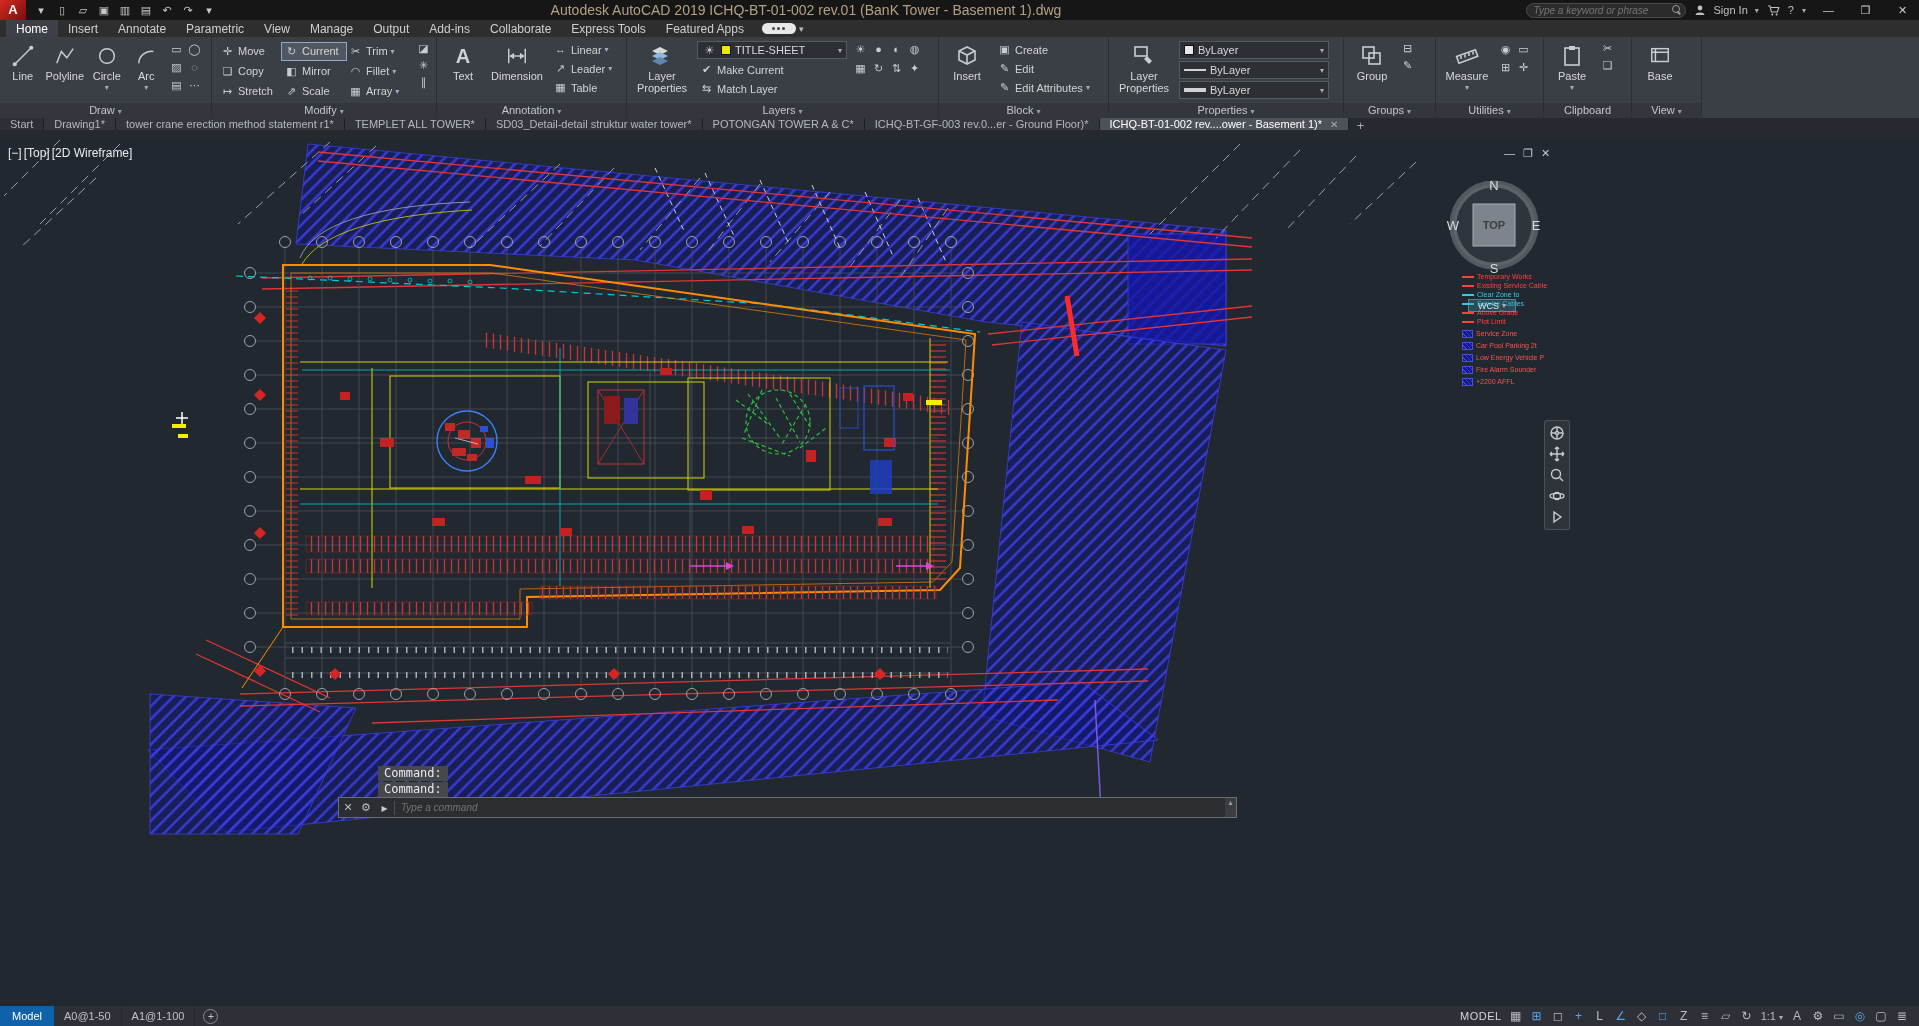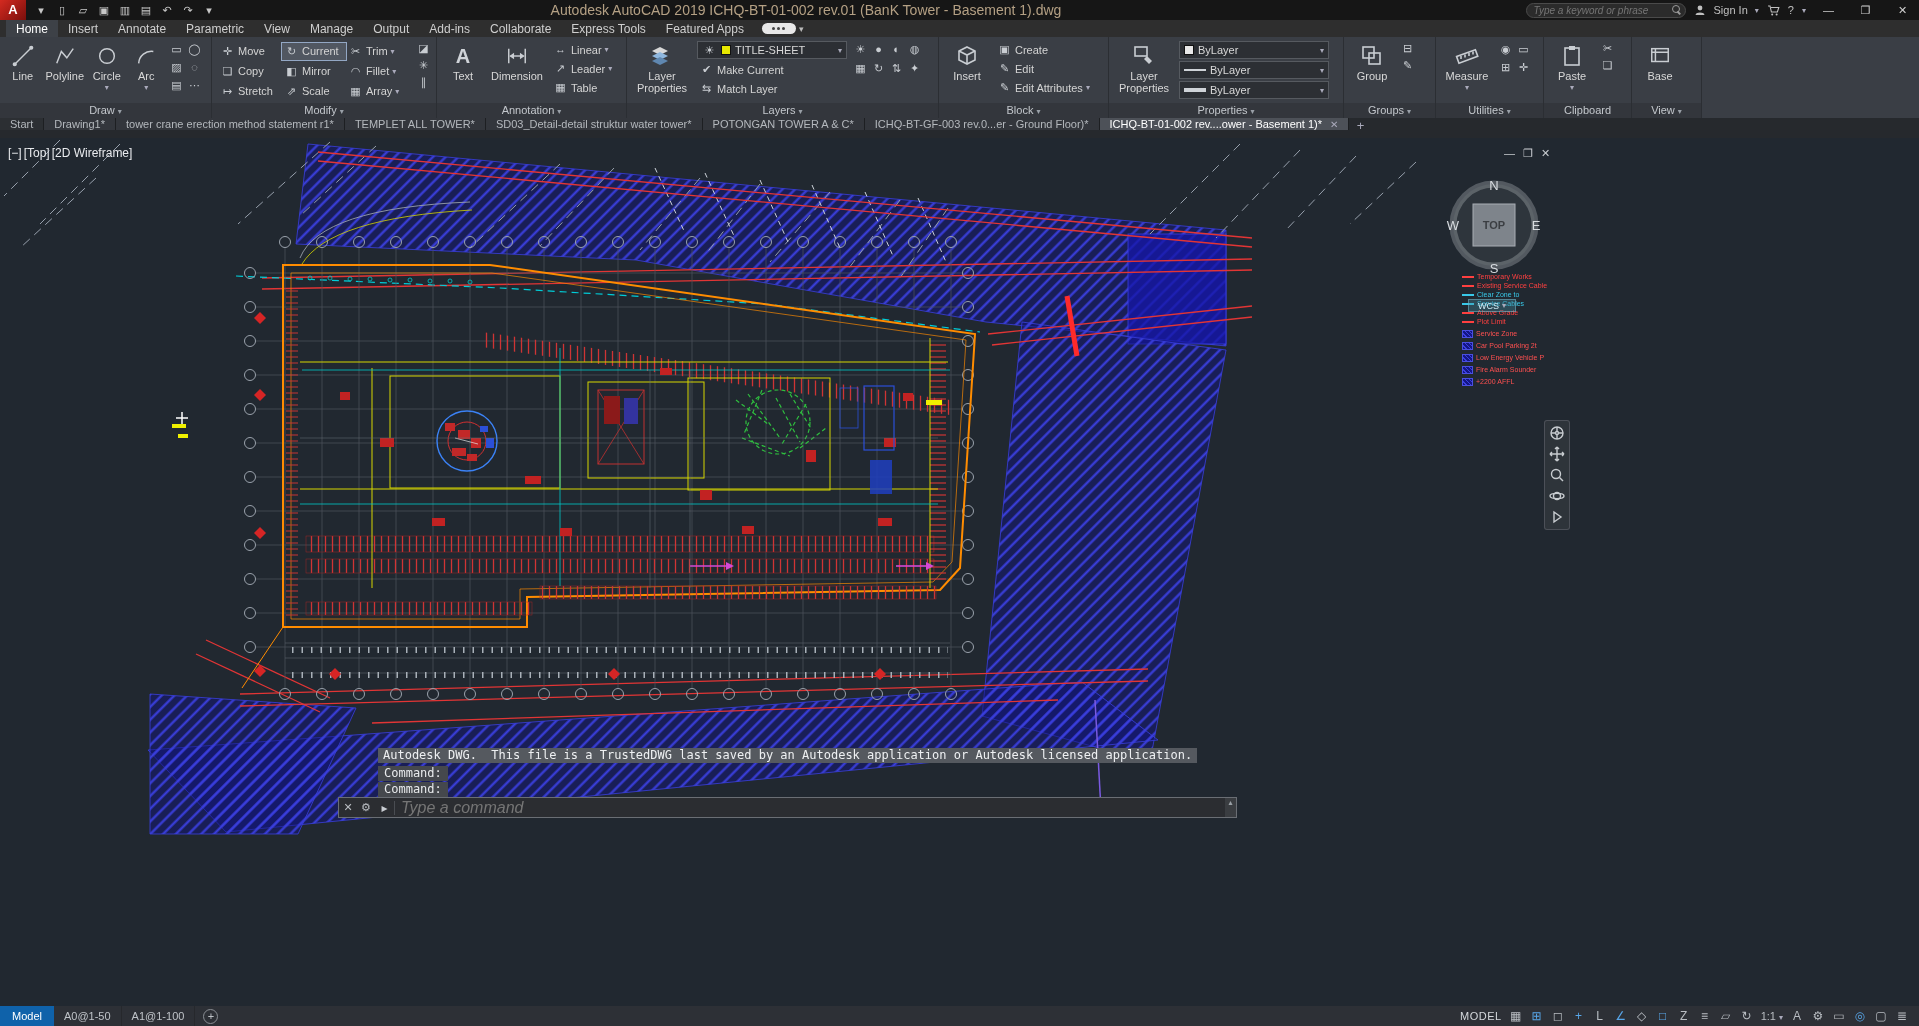--- a/index.html
+++ b/index.html
@@ -78,21 +78,21 @@
   .navbar{position:absolute;left:1544px;top:282px;width:26px;background:rgba(58,62,68,.55);border:1px solid rgba(120,125,132,.4);border-radius:3px;padding:3px 2px;display:flex;flex-direction:column;gap:3px;z-index:5}
   .nbi{width:20px;height:18px;display:flex;align-items:center;justify-content:center}
   .nbi svg{stroke:#c8ccd0;fill:none;stroke-width:1.4}
 
   
   .trusted{position:absolute;left:378px;top:748px;height:15px;background:#55595f;color:#eef0f2;font:12px "DejaVu Sans Mono",monospace;line-height:15px;padding:0 5px;white-space:pre;z-index:20}
   .cmdhist{position:absolute;left:378px;height:15px;background:#45484d;color:#e8eaec;font:12px "DejaVu Sans Mono",monospace;line-height:15px;padding:0 6px;z-index:20}
   .cmdbar{position:absolute;left:338px;top:797px;width:899px;height:21px;background:#2b2d31;border:1px solid #6a6e74;display:flex;align-items:center;font-size:12px;color:#9aa0a6;z-index:21}
   .cmdbar .ci{width:18px;text-align:center;color:#b9bdc2;font-size:11px;flex:none}
   .cmdbar .prompt{width:20px;text-align:center;color:#c9cdd2;border-right:1px solid #4a4d52;flex:none}
-  .cmdbar input{flex:1;background:transparent;border:none;outline:none;color:#bfc4c9;font-style:italic;font-size:16px;padding-left:6px;font-family:"Liberation Sans",sans-serif}
+  .cmdbar input{flex:1;background:transparent;border:none;outline:none;color:#bfc4c9;font-style:italic;font-size:10px;padding-left:6px;font-family:"Liberation Sans",sans-serif}
   .cgrip{width:11px;height:100%;background:#3a3d41;display:flex;align-items:flex-start;justify-content:center;color:#9aa0a6;font-size:8px;flex:none}
 
   
   .statusbar{position:absolute;bottom:0;left:0;right:0;height:20px;background:#2d3036;display:flex;align-items:center;font-size:11px;z-index:50}
   .mtab{height:20px;line-height:20px;padding:0 12px;background:#0f62aa;color:#fff}
   .ltab{padding:0 10px;color:#bfc3c8;height:20px;line-height:20px;border-right:1px solid #26282c}
   .addlayout{width:15px;height:15px;border-radius:50%;border:1px solid #8a8e94;color:#bfc3c8;line-height:13px;text-align:center;margin-left:8px;font-size:11px}
   .sb-right{margin-left:auto;display:flex;align-items:center;gap:7px;padding-right:10px}
   .sbi{min-width:14px;height:16px;line-height:16px;text-align:center;color:#b9bdc2;font-size:12px}
   .sbi.active{color:#58a6e8}
@@ -893,21 +893,20 @@
           </svg>
         </span>
       <span class="nbi">
           <svg width="16" height="16" viewBox="0 0 16 16">
             <path d="M5 3 L12 8 L5 13 Z"></path>
           </svg>
         </span>
     </div>
   </div>
 
-  <div class="trusted">Autodesk DWG.  This file is a TrustedDWG last saved by an Autodesk application or Autodesk licensed application.</div>
   <div class="cmdhist" style="top:766px">Command:</div>
   <div class="cmdhist" style="top:782px">Command:</div>
   <div class="cmdbar">
     <span class="ci">✕</span>
     <span class="ci">⚙</span>
     <span class="prompt">▸</span>
     <input placeholder="Type a command" style="">
     <span class="cgrip">▴</span>
   </div>
 

